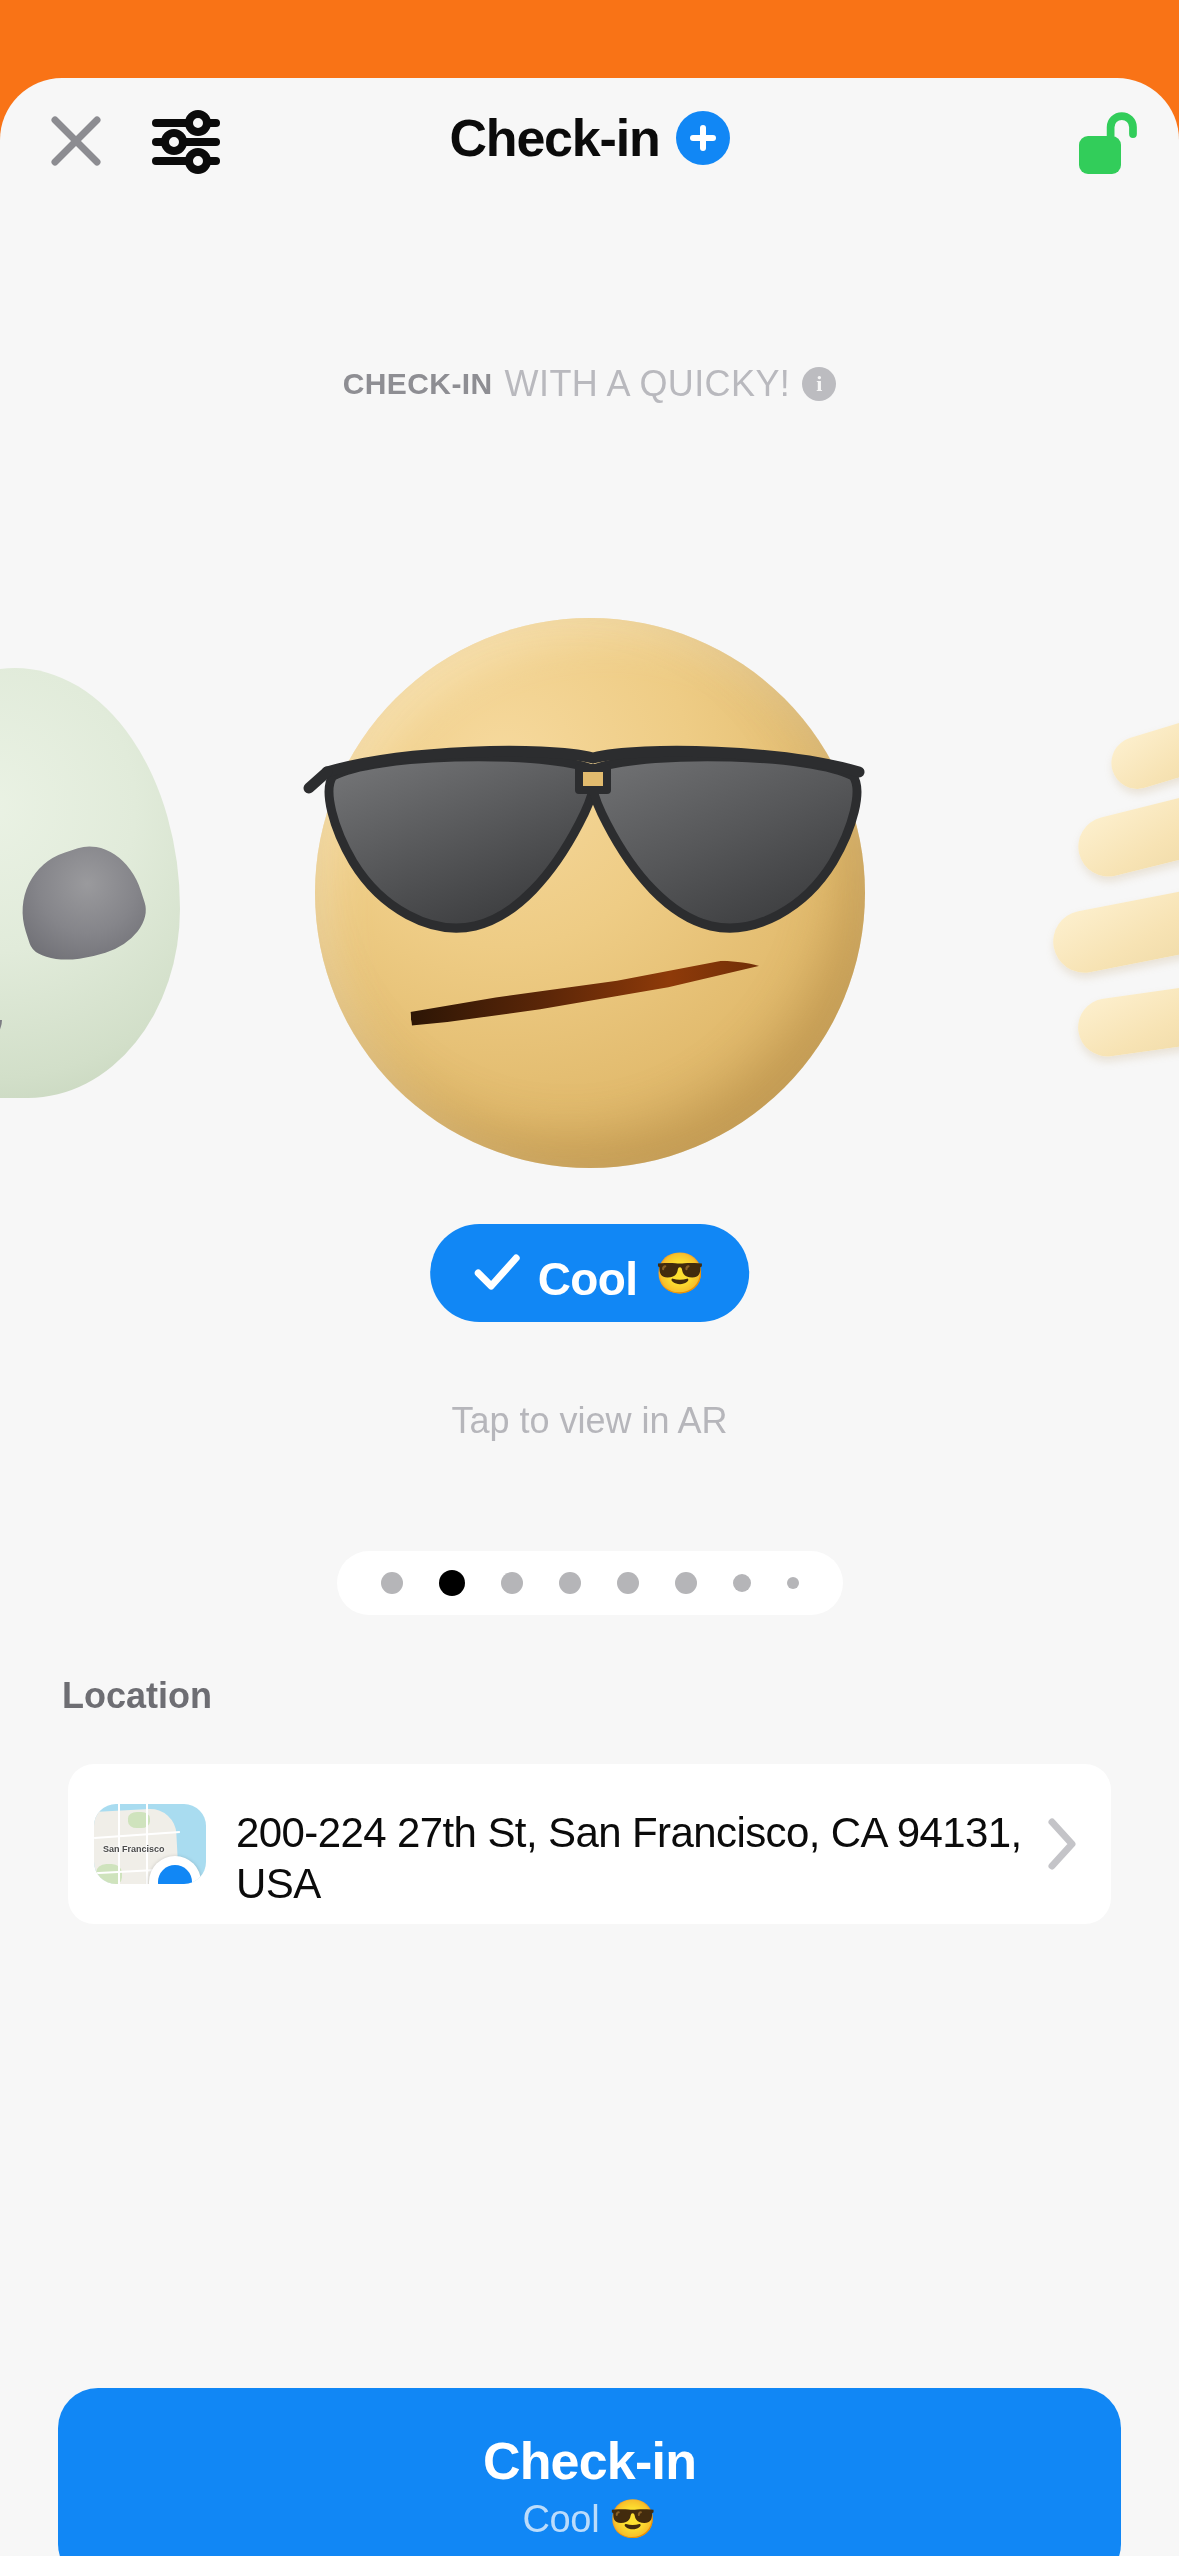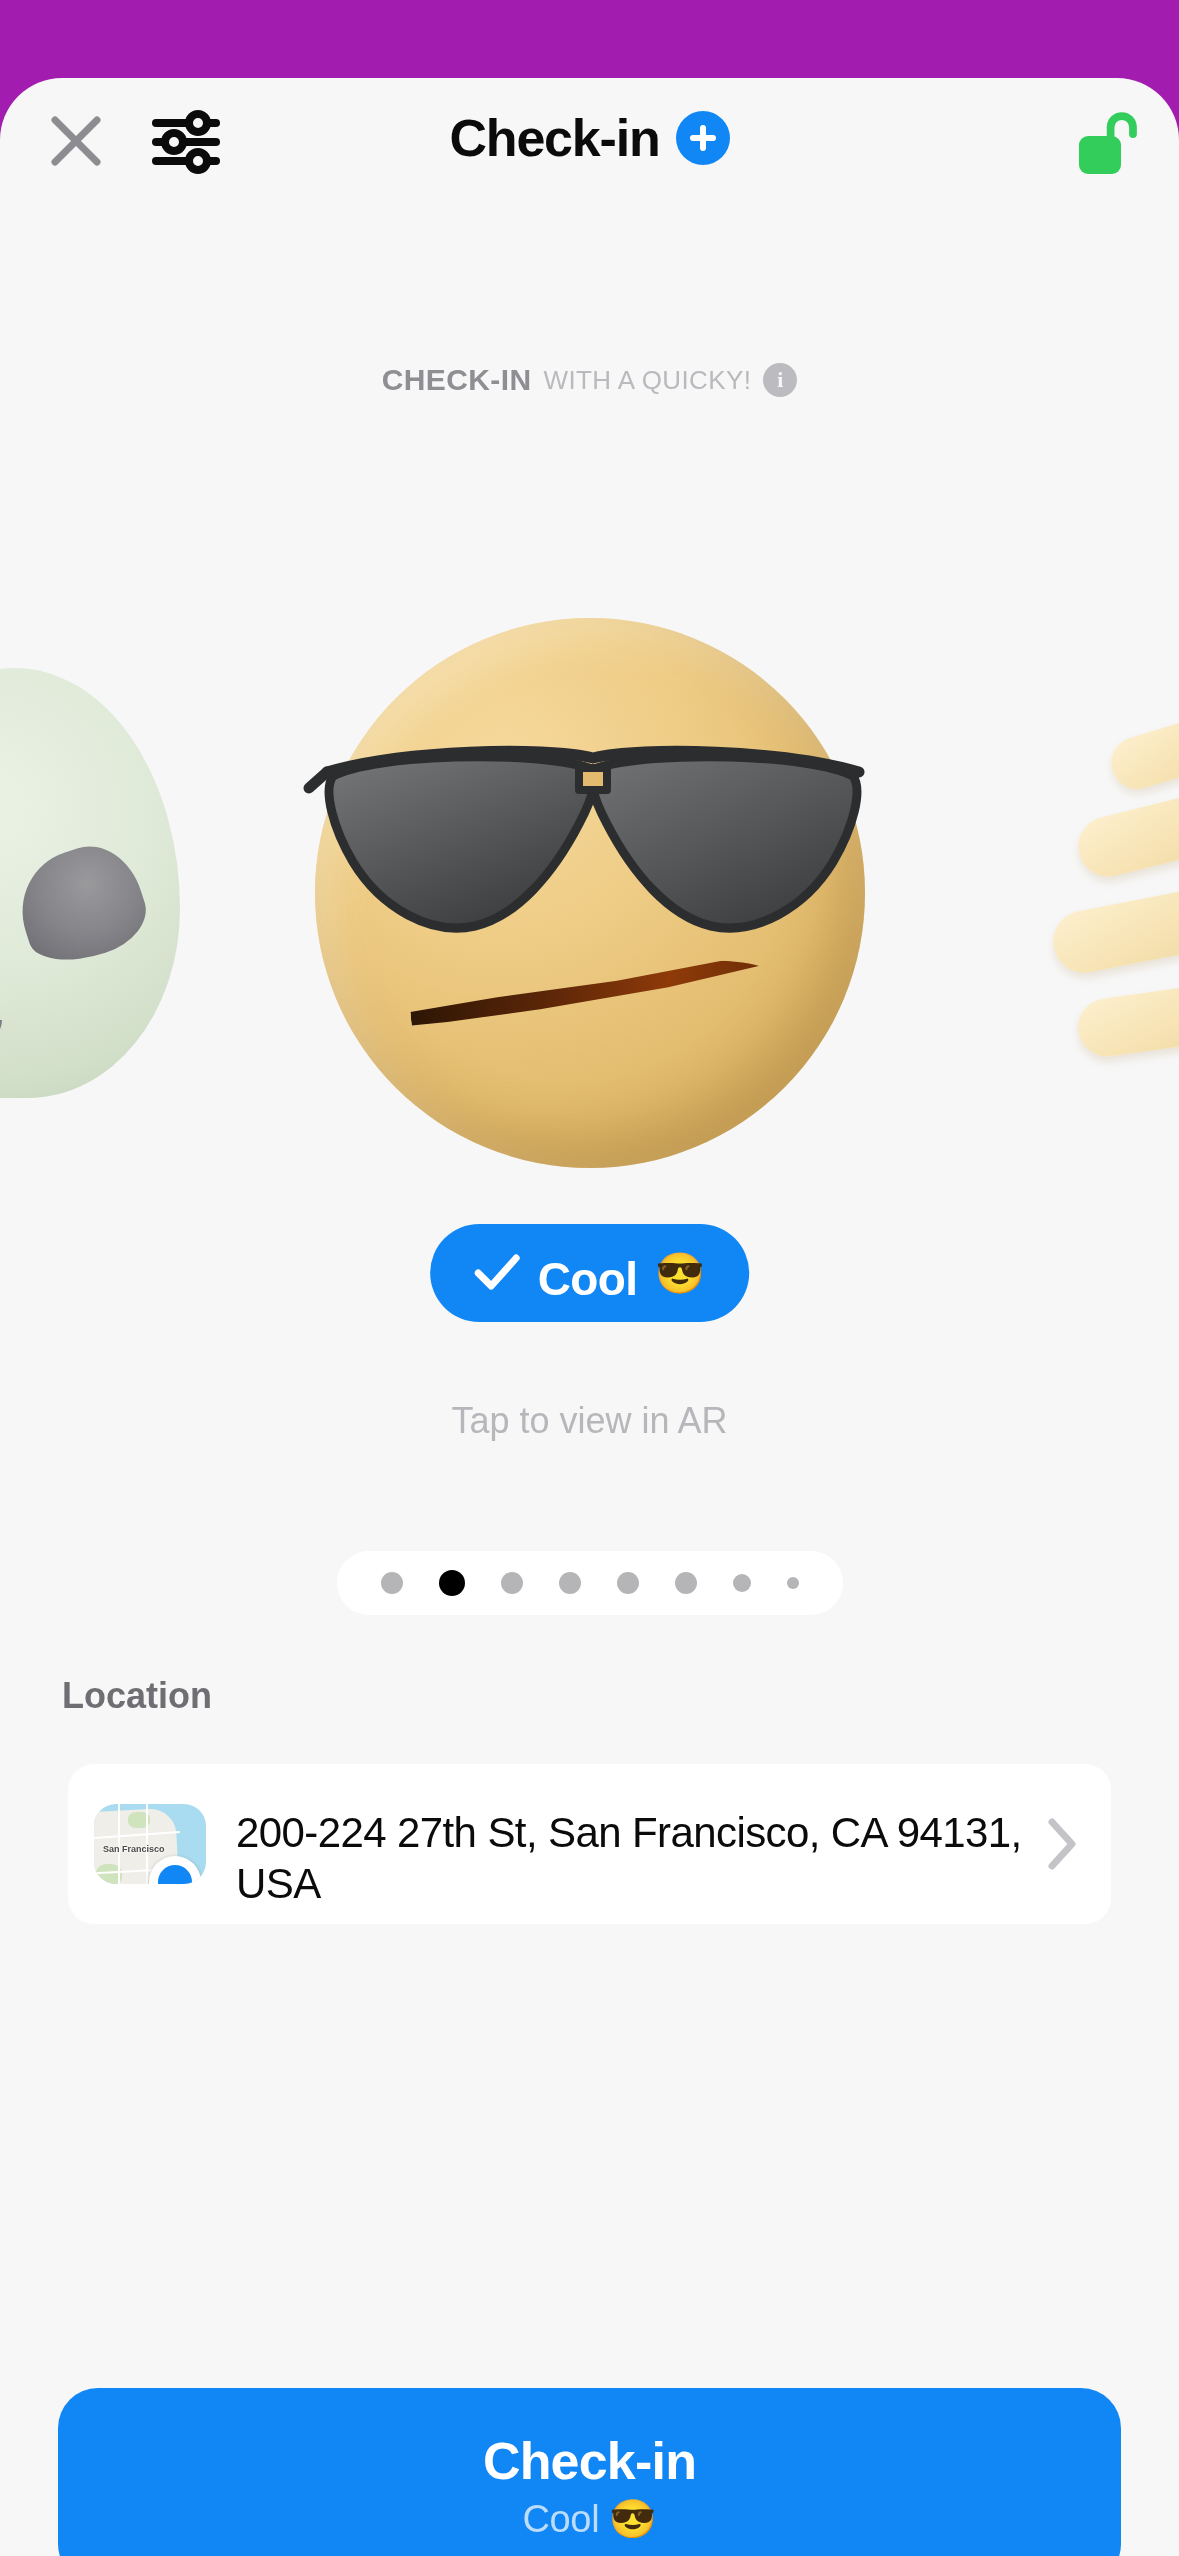--- a/index.html
+++ b/index.html
@@ -7,21 +7,21 @@
     width:1179px; height:2556px;
     background:#000;
     font-family:"Liberation Sans", sans-serif;
     overflow:hidden;
   }
 
   
   #screen {
     position:relative;
     width:1179px; height:2556px;
-    background:#a21caf;
+    background:#f97316;
   }
   #sheet {
     position:absolute;
     left:0; top:78px;
     width:1179px; height:2478px;
     background:#f7f7f7;
     border-top-left-radius:62px;
     border-top-right-radius:62px;
     overflow:hidden;
   }
@@ -59,21 +59,21 @@
   
   #eyebrow {
     position:absolute; left:0; top:285px; width:1179px;
     display:flex; align-items:center; justify-content:center; gap:12px;
   }
   #eyebrow .strong {
     font-size:30px; font-weight:700; color:#8e8e93;
     letter-spacing:0.4px;
   }
   #eyebrow .light {
-    font-size:26px; font-weight:400; color:#b9b9be;
+    font-size:36px; font-weight:400; color:#b9b9be;
     letter-spacing:0.4px;
   }
   #info-icon {
     width:34px; height:34px; border-radius:50%;
     background:#bcbcc0;
     display:flex; align-items:center; justify-content:center;
     color:#f7f7f7; font-size:22px; font-weight:700;
     font-family:"Liberation Serif", serif; line-height:1;
     padding-bottom:1px;
   }

